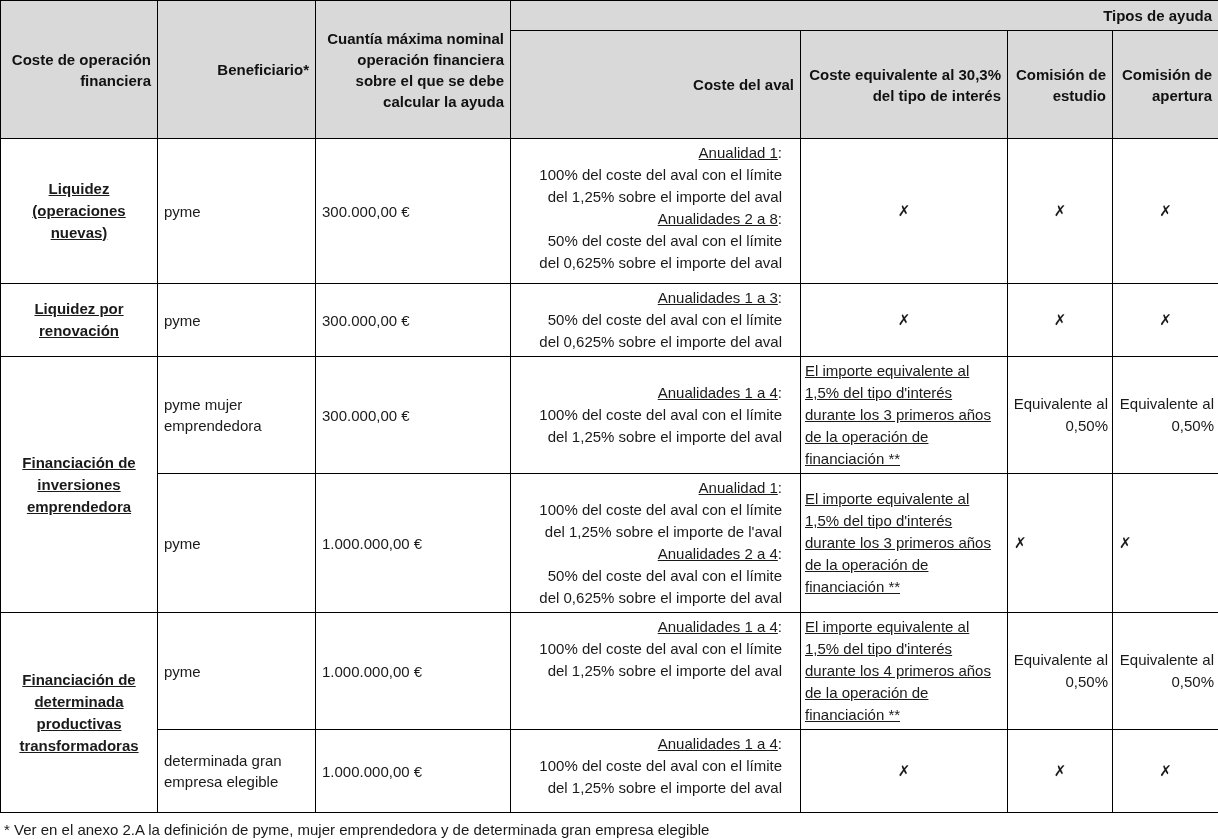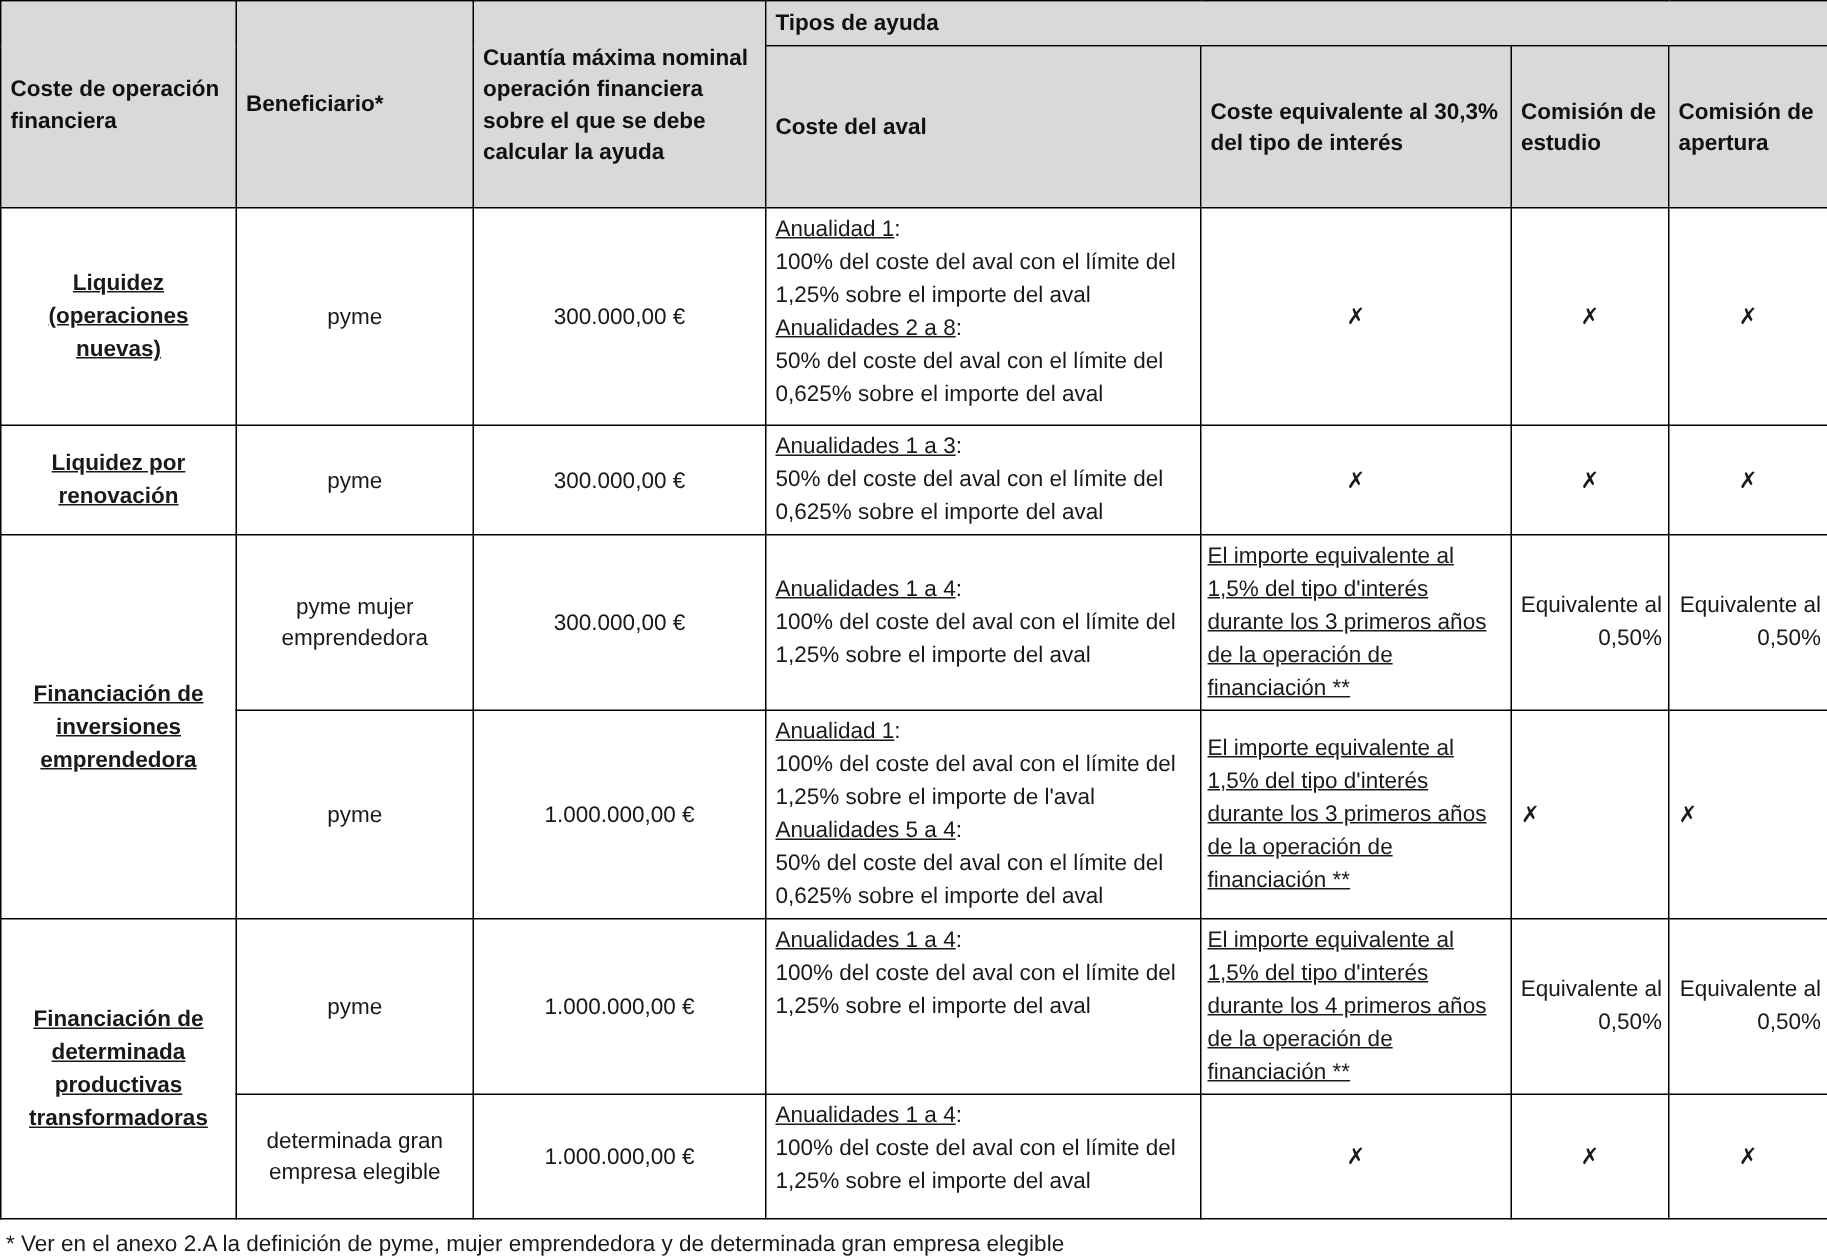--- a/index.html
+++ b/index.html
@@ -18,44 +18,43 @@
     width: 1218px;
   }
   table.main th, table.main td {
     border: 1px solid #000000;
     font-size: 15px;
     overflow: hidden;
   }
   table.main th {
     background: #d9d9d9;
     font-weight: bold;
-    text-align: left;
+    text-align: right;
     vertical-align: middle;
     padding: 2px 6px;
     line-height: 21px;
     color: #111111;
   }
   td.tipo {
     font-weight: bold;
     text-align: center;
     vertical-align: middle;
     padding: 2px 8px;
     line-height: 22px;
     text-decoration: underline;
   }
   td.plain {
-    text-align: center;
     vertical-align: middle;
     padding: 2px 6px;
     line-height: 21px;
   }
   td.aval {
-    text-align: left;
+    text-align: right;
     vertical-align: top;
-    padding: 3px 6px;
+    padding: 3px 18px;
     line-height: 22px;
   }
   td.aval.vmid { vertical-align: middle; }
   .ul { text-decoration: underline; }
   td.eqtext {
     text-align: left;
     vertical-align: top;
     padding: 3px 4px;
     line-height: 22px;
     text-decoration: underline;
@@ -148,21 +147,21 @@
       <td class="eqtext">El importe equivalente al 1,5% del tipo d'interés durante los 3 primeros años de la operación de financiación **</td>
       <td class="eqval">Equivalente al 0,50%</td>
       <td class="eqval">Equivalente al 0,50%</td>
     </tr>
 
     <tr style="height:134px">
       <td class="plain">pyme</td>
       <td class="plain">1.000.000,00 €</td>
       <td class="aval">
         <div><span class="ul">Anualidad 1</span><span>:</span><br><span>100% del coste del aval con el límite del 1,25% sobre el importe de l'aval</span></div>
-        <div><span class="ul">Anualidades 5 a 4</span><span>:</span><br><span>50% del coste del aval con el límite del 0,625% sobre el importe del aval</span></div>
+        <div><span class="ul">Anualidades 2 a 4</span><span>:</span><br><span>50% del coste del aval con el límite del 0,625% sobre el importe del aval</span></div>
       </td>
       <td class="eqtext vmid">El importe equivalente al 1,5% del tipo d'interés durante los 3 primeros años de la operación de financiación **</td>
       <td class="mark left">✗</td>
       <td class="mark left">✗</td>
     </tr>
 
     <tr style="height:113px">
       <td class="tipo" rowspan="2">Financiación de determinada productivas transformadoras</td>
       <td class="plain">pyme</td>
       <td class="plain">1.000.000,00 €</td>

